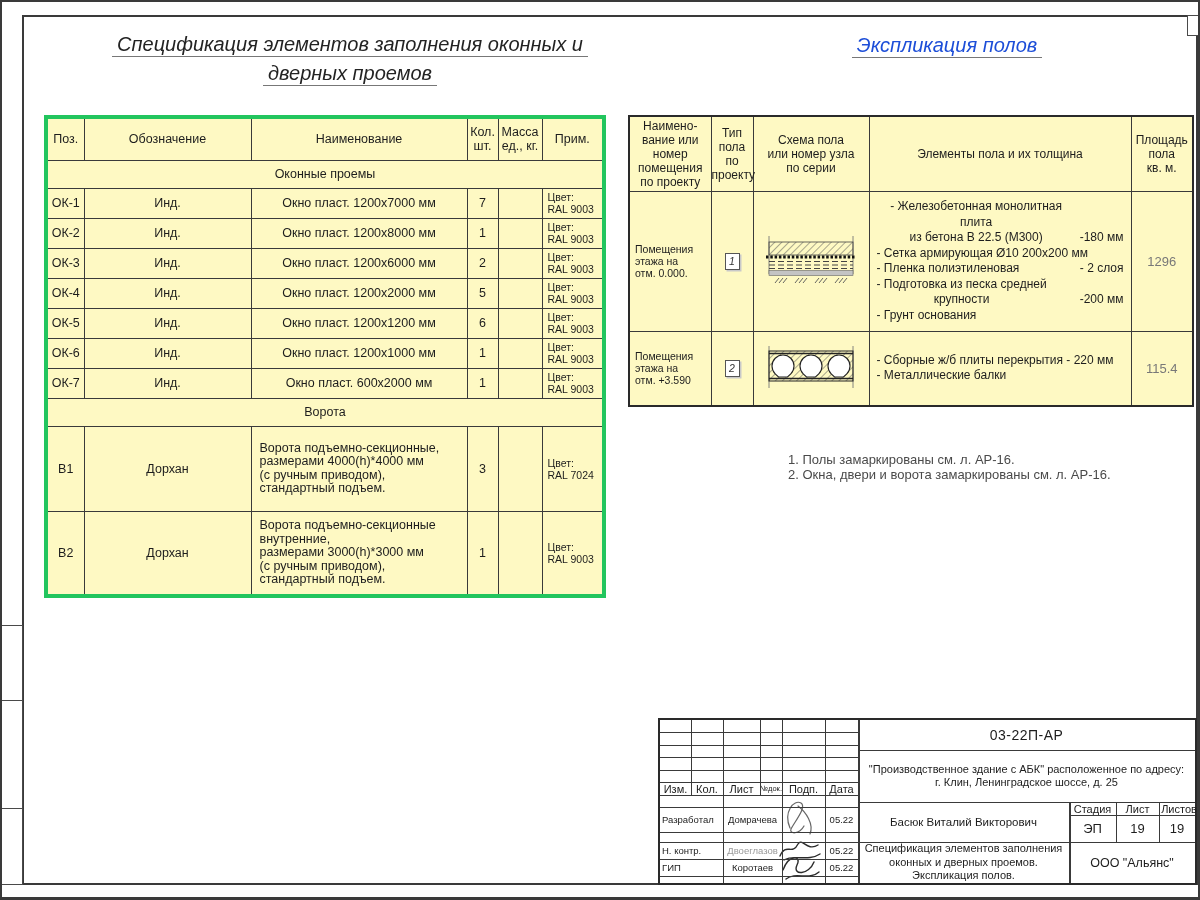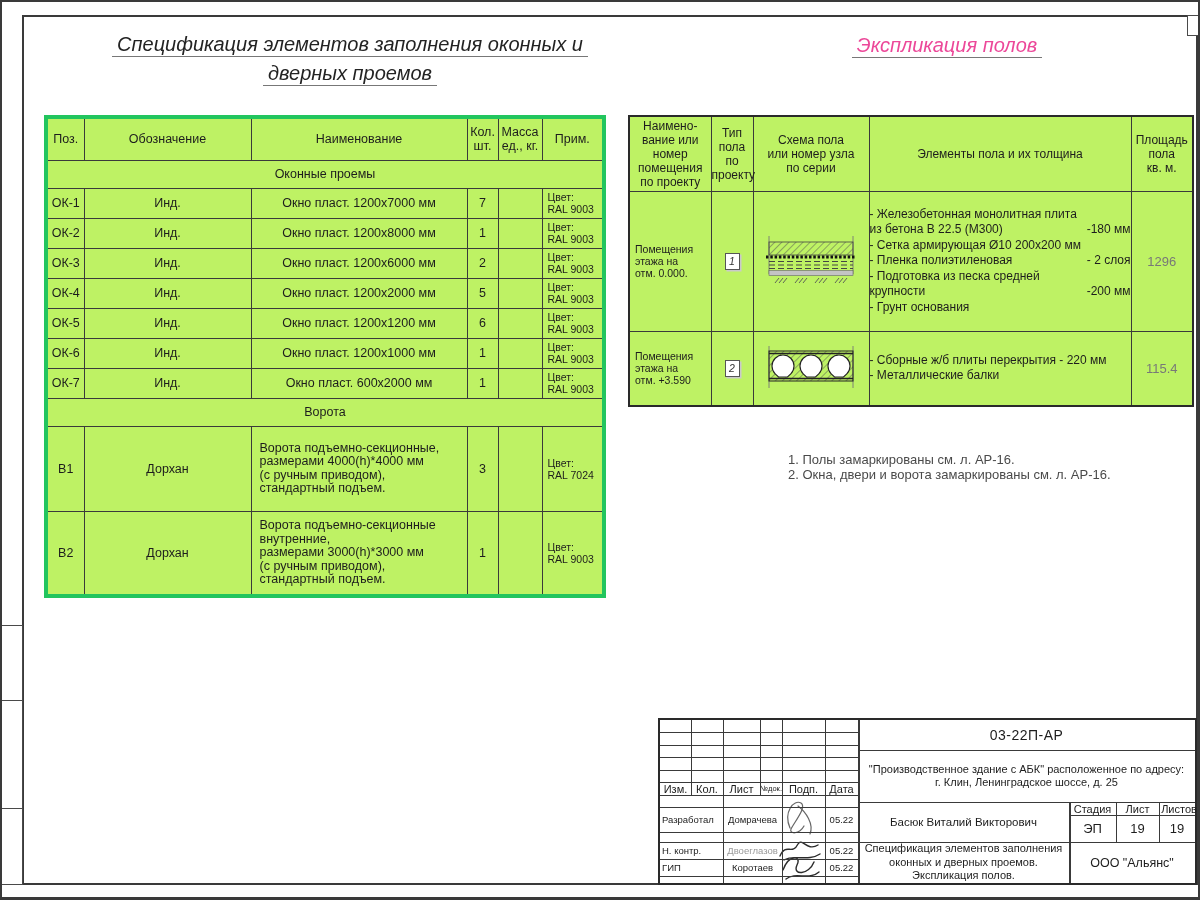--- a/index.html
+++ b/index.html
@@ -4,41 +4,41 @@
 <style>
   *{box-sizing:border-box;margin:0;padding:0}
   html,body{width:1200px;height:900px}
   body{position:relative;background:#fff;font-family:"Liberation Sans",sans-serif;color:#1d1d1d;overflow:hidden}
   .page-edge{position:absolute;inset:0;border:2px solid #3a3a3a;border-bottom-width:3px;pointer-events:none;z-index:50}
   .frame{position:absolute;left:22px;top:15px;width:1176px;height:870px;border:2px solid #3a3a3a}
   .side-box{position:absolute;left:0;width:23px;border:1px solid #4a4a4a;background:#fff}
   .corner-box{position:absolute;left:1187px;top:15px;width:13px;height:21px;border:1px solid #4a4a4a;background:#fff}
 
   .h1{position:absolute;left:70px;top:30px;width:560px;text-align:center;font-style:italic;font-size:20px;line-height:29px;color:#232323}
-  .h2{position:absolute;left:827px;top:34px;width:240px;text-align:center;font-style:italic;font-size:20px;color:#ec4899}
+  .h2{position:absolute;left:827px;top:34px;width:240px;text-align:center;font-style:italic;font-size:20px;color:#1d4ed8}
   .h1 span,.h2 span{border-bottom:1.5px solid #777;padding:0 5px 1px}
 
-  table{border-collapse:collapse;table-layout:fixed;position:absolute;background:#bef264}
+  table{border-collapse:collapse;table-layout:fixed;position:absolute;background:#fef9c3}
   td,th{border:1px solid #3a3a3a;font-weight:normal;text-align:center;vertical-align:middle}
   .wtable{left:44px;top:115px;width:558px;border:4px solid #22c55e}
   .wtable th{font-size:12.5px;white-space:pre-line;height:43px;line-height:14px}
   .wtable td{font-size:12.5px}
   .wtable .sec td{height:28px}
   .wtable .wrow td{height:30px}
   .wtable .grow td{height:85px}
   .wtable td.note{font-size:10.5px;text-align:left;padding-left:5px;white-space:pre-line;line-height:12px}
   .wtable td.nameL{text-align:left;padding:6px 4px 6px 8px;white-space:pre-line;line-height:13.5px}
 
   .ftable{left:628px;top:115px;width:564px;border:2px solid #2a2a2a}
   .ftable th{font-size:12px;white-space:pre-line;height:75px;line-height:14px}
   .ftable td{font-size:12px}
   .ftable .r1 td{height:140px}
   .ftable .r2 td{height:75px}
   .ftable td.fname{font-size:10.5px;text-align:left;padding-left:5px;white-space:pre-line;line-height:12px}
-  .ftable td.felems{text-align:left;padding:4px 0}
+  .ftable td.felems{text-align:center;padding:4px 7px}
   .elem{display:flex;justify-content:space-between;align-items:flex-end;line-height:15.5px}
   .elem .lbl{white-space:pre-line}
   .elem .val{white-space:nowrap;margin-left:4px}
   .ftable td.farea{color:#787878;font-size:13px}
   .typebox{display:inline-flex;align-items:center;justify-content:center;width:15px;height:17px;border:1px solid #555;font-size:10.5px;font-style:italic;color:#333;box-shadow:1.5px 1.5px 0 #c9c9c9;background:#fff}
 
   .notes{position:absolute;left:788px;top:452px;font-size:13px;color:#4a4a4a;line-height:15px}
 
   .tblock{position:absolute;left:658px;top:718px;width:539px;height:167px;border:2px solid #2a2a2a;background:#fff;z-index:5}
   .lv,.lh{position:absolute;background:#3a3a3a}

